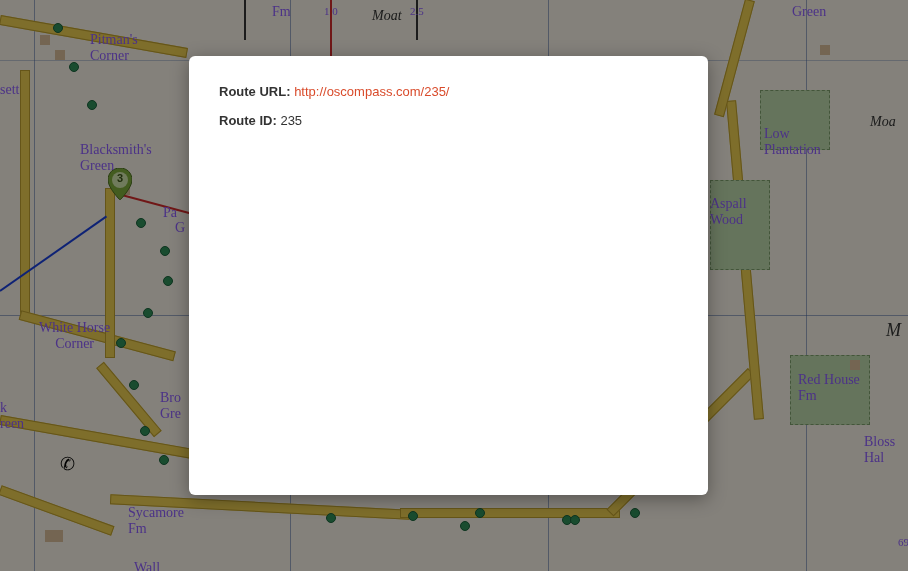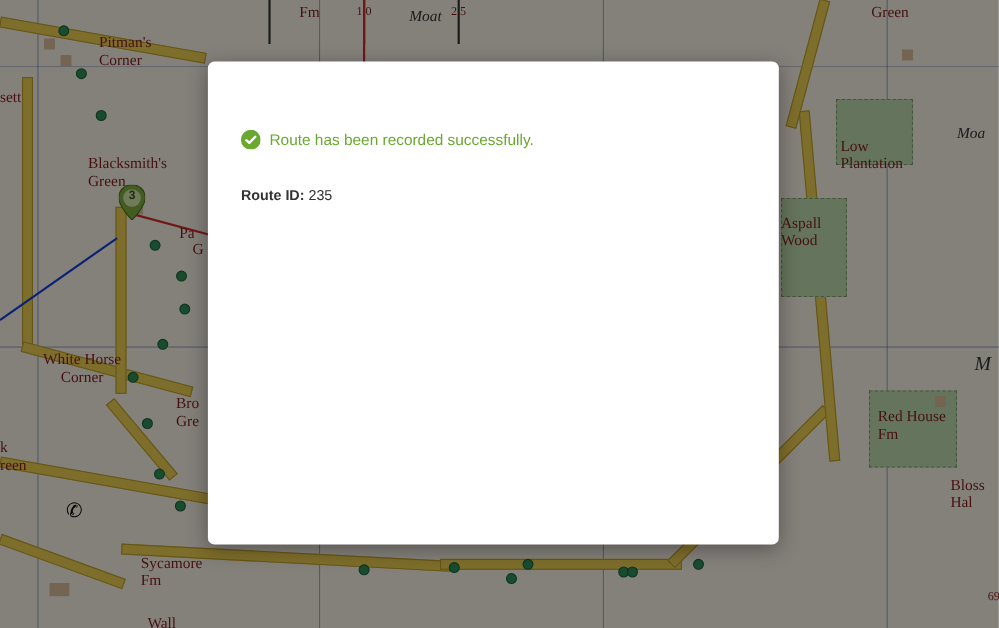--- a/index.html
+++ b/index.html
@@ -3,21 +3,21 @@
 <meta charset="utf-8">
 <style>
   * { box-sizing: border-box; margin: 0; padding: 0; }
   html, body { width: 908px; height: 571px; overflow: hidden; font-family: Arial, Helvetica, sans-serif; }
   .map-bg {
     position: absolute; inset: 0;
     background: #f0ece0;
   }
   .grid-line { position: absolute; background: #3b5998; opacity: 0.5; }
   .road-major { position: absolute; background: #e6c84f; border: 1px solid #b89b2e; }
-  .map-label { position: absolute; font-family: Georgia, serif; color: #7f1d1d; font-size: 14px; white-space: nowrap; }
+  .map-label { position: absolute; font-family: Georgia, serif; color: #8b5cf6; font-size: 14px; white-space: nowrap; }
   .map-label.italic { font-style: italic; font-family: "Times New Roman", serif; color: #333; }
   .map-label.small { font-size: 11px; }
   .building { position: absolute; background: #d4b896; width: 10px; height: 10px; }
   .green-dot { position: absolute; width: 10px; height: 10px; border-radius: 50%; background: #2e8b57; border: 1px solid #1a5f3a; }
   .overlay {
     position: absolute; inset: 0;
     background: rgba(0,0,0,0.45);
   }
   .modal {
     position: absolute;
@@ -139,21 +139,21 @@
   <div style="position:absolute; left:60px; top:453px; font-size:18px;">✆</div>
 
   <span class="map-label" style="left:90px; top:32px; white-space:pre;">Pitman's
 Corner</span>
   <span class="map-label" style="left:80px; top:142px; white-space:pre;">Blacksmith's
 Green</span>
   <span class="map-label" style="left:39px; top:320px; white-space:pre;text-align:center;">White Horse
 Corner</span>
   <span class="map-label" style="left:128px; top:505px; white-space:pre;">Sycamore
 Fm</span>
-  <span class="map-label" style="left:160px; top:360px; white-space:pre;">Bro
+  <span class="map-label" style="left:160px; top:390px; white-space:pre;">Bro
 Gre</span>
   <span class="map-label" style="left:163px; top:205px;">Pa</span>
   <span class="map-label" style="left:175px; top:220px;">G</span>
   <span class="map-label" style="left:0; top:82px;">sett</span>
   <span class="map-label" style="left:0; top:400px; white-space:pre;">k
 reen</span>
   <span class="map-label" style="left:272px; top:4px;">Fm</span>
   <span class="map-label italic" style="left:372px; top:8px;">Moat</span>
   <span class="map-label" style="left:792px; top:4px;">Green</span>
   <span class="map-label" style="left:764px; top:126px; white-space:pre;">Low
@@ -167,27 +167,24 @@
   <span class="map-label italic" style="left:870px; top:114px;">Moa</span>
   <span class="map-label italic" style="left:886px; top:320px; font-size:18px;">M</span>
   <span class="map-label small" style="left:0; top:552px;margin-top:44px;">64</span>
   <span class="map-label small" style="left:898px; top:536px;">69</span>
   <span class="map-label" style="left:134px; top:560px;">Wall</span>
 </div>
 
 <div class="overlay"></div>
 
 <div class="modal">
-  <div class="success-row">
-    <svg class="check-icon-svg" viewBox="0 0 20 20">
-      <circle cx="10" cy="10" r="10" fill="#6aa92f"></circle>
-      <path d="M5.5 10.5 L8.5 13.2 L14.5 7" stroke="#fff" stroke-width="2.4" fill="none" stroke-linecap="round" stroke-linejoin="round"></path>
-    </svg>
-    <span>Route has been recorded successfully.</span>
+
+  <div class="info-row">
+    <span class="label">Route URL:</span>
+    <a href="#">http://oscompass.com/235/</a>
   </div>
-
 
   <div class="info-row">
     <span class="label">Route ID:</span>
     <span>235</span>
   </div>
 
 </div>
 
 </body></html>

